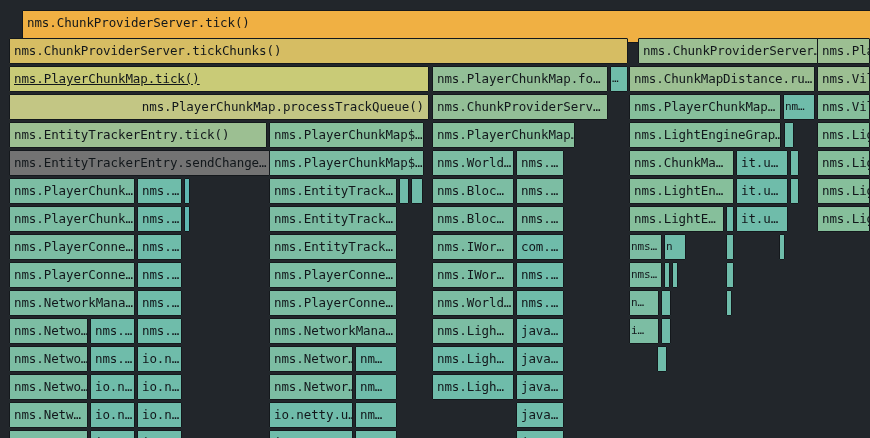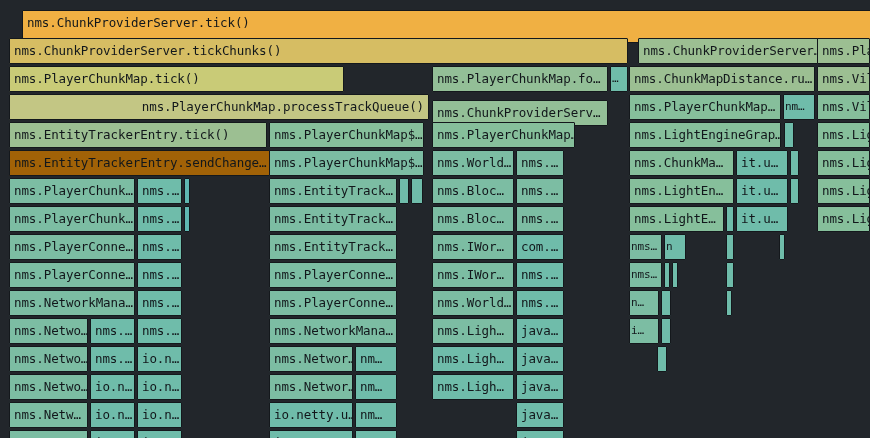--- a/index.html
+++ b/index.html
@@ -27,37 +27,37 @@
   .frame.tiny{padding:0 1px;font-size:11px;}
 </style>
 </head>
 <body>
 
 <div id="flame">
     <div class="frame" style="left: 22px; top: 10px; width: 861px; height: 33px; background: rgb(240, 176, 67); border-color: rgb(20, 24, 28); color: rgb(18, 23, 27);">nms.ChunkProviderServer.tick()</div>
     <div class="frame" style="left: 9px; top: 38px; width: 619px; height: 26px; background: rgb(214, 189, 99); border-color: rgb(20, 24, 28); color: rgb(18, 23, 27);">nms.ChunkProviderServer.tickChunks()</div>
     <div class="frame" style="left: 629px; top: 38px; width: 186px; height: 26px; background: rgb(156, 191, 146); border-color: rgb(20, 24, 28); color: rgb(18, 23, 27); margin-left: 9px;">nms.ChunkProviderServer…</div>
     <div class="frame" style="left: 817px; top: 38px; width: 53px; height: 26px; background: rgb(156, 191, 146); border-color: rgb(20, 24, 28); color: rgb(18, 23, 27);">nms.Play</div>
-    <div class="frame" style="left: 9px; top: 66px; width: 335px; height: 26px; background: rgb(201, 203, 119); border-color: rgb(20, 24, 28); color: rgb(18, 23, 27);">nms.PlayerChunkMap.tick()</div>
+    <div class="frame" style="left: 9px; top: 66px; width: 420px; height: 26px; background: rgb(201, 203, 119); border-color: rgb(20, 24, 28); color: rgb(18, 23, 27); text-decoration: underline;">nms.PlayerChunkMap.tick()</div>
     <div class="frame" style="left: 432px; top: 66px; width: 176px; height: 26px; background: rgb(147, 191, 151); border-color: rgb(20, 24, 28); color: rgb(18, 23, 27);">nms.PlayerChunkMap.fo…</div>
     <div class="frame tiny" style="left: 610px; top: 66px; width: 18px; height: 26px; background: rgb(111, 188, 170); border-color: rgb(20, 24, 28); color: rgb(18, 23, 27);">…</div>
     <div class="frame" style="left: 629px; top: 66px; width: 186px; height: 26px; background: rgb(156, 191, 146); border-color: rgb(20, 24, 28); color: rgb(18, 23, 27);">nms.ChunkMapDistance.ru…</div>
     <div class="frame" style="left: 817px; top: 66px; width: 53px; height: 26px; background: rgb(156, 191, 146); border-color: rgb(20, 24, 28); color: rgb(18, 23, 27);">nms.Vill</div>
     <div class="frame" style="left: 9px; top: 94px; width: 420px; height: 26px; background: rgb(195, 198, 132); border-color: rgb(20, 24, 28); color: rgb(18, 23, 27); text-align: right;">nms.PlayerChunkMap.processTrackQueue()</div>
-    <div class="frame" style="left: 432px; top: 100px; width: 176px; height: 26px; background: rgb(147, 191, 151); border-color: rgb(20, 24, 28); color: rgb(18, 23, 27);">nms.ChunkProviderServ…</div>
+    <div class="frame" style="left: 432px; top: 94px; width: 176px; height: 26px; background: rgb(147, 191, 151); border-color: rgb(20, 24, 28); color: rgb(18, 23, 27);">nms.ChunkProviderServ…</div>
     <div class="frame" style="left: 629px; top: 94px; width: 152px; height: 26px; background: rgb(134, 191, 155); border-color: rgb(20, 24, 28); color: rgb(18, 23, 27);">nms.PlayerChunkMap…</div>
     <div class="frame tiny" style="left: 783px; top: 94px; width: 32px; height: 26px; background: rgb(111, 188, 170); border-color: rgb(20, 24, 28); color: rgb(18, 23, 27);">nm…</div>
     <div class="frame" style="left: 817px; top: 94px; width: 53px; height: 26px; background: rgb(134, 191, 155); border-color: rgb(20, 24, 28); color: rgb(18, 23, 27);">nms.Vill</div>
     <div class="frame" style="left: 9px; top: 122px; width: 258px; height: 26px; background: rgb(156, 191, 146); border-color: rgb(20, 24, 28); color: rgb(18, 23, 27);">nms.EntityTrackerEntry.tick()</div>
     <div class="frame" style="left: 269px; top: 122px; width: 155px; height: 26px; background: rgb(134, 191, 155); border-color: rgb(20, 24, 28); color: rgb(18, 23, 27);">nms.PlayerChunkMap$…</div>
     <div class="frame" style="left: 432px; top: 122px; width: 143px; height: 26px; background: rgb(134, 191, 155); border-color: rgb(20, 24, 28); color: rgb(18, 23, 27);">nms.PlayerChunkMap…</div>
     <div class="frame" style="left: 629px; top: 122px; width: 152px; height: 26px; background: rgb(134, 191, 155); border-color: rgb(20, 24, 28); color: rgb(18, 23, 27);">nms.LightEngineGrap…</div>
     <div class="frame tiny" style="left: 784px; top: 122px; width: 10px; height: 26px; background: rgb(111, 188, 170); border-color: rgb(20, 24, 28); color: rgb(18, 23, 27);"></div>
     <div class="frame" style="left: 817px; top: 122px; width: 53px; height: 26px; background: rgb(134, 191, 155); border-color: rgb(20, 24, 28); color: rgb(18, 23, 27);">nms.Ligh</div>
-    <div class="frame" style="left: 9px; top: 150px; width: 293px; height: 26px; background: #a16207; border-color: rgb(20, 24, 28); color: rgb(18, 23, 27);">nms.EntityTrackerEntry.sendChange…</div>
+    <div class="frame" style="left: 9px; top: 150px; width: 293px; height: 26px; background: #737373; border-color: rgb(20, 24, 28); color: rgb(18, 23, 27);">nms.EntityTrackerEntry.sendChange…</div>
     <div class="frame" style="left: 269px; top: 150px; width: 155px; height: 26px; background: rgb(124, 189, 163); border-color: rgb(20, 24, 28); color: rgb(18, 23, 27);">nms.PlayerChunkMap$…</div>
     <div class="frame" style="left: 432px; top: 150px; width: 82px; height: 26px; background: rgb(124, 189, 163); border-color: rgb(20, 24, 28); color: rgb(18, 23, 27);">nms.World…</div>
     <div class="frame" style="left: 516px; top: 150px; width: 48px; height: 26px; background: rgb(124, 189, 163); border-color: rgb(20, 24, 28); color: rgb(18, 23, 27);">nms.…</div>
     <div class="frame" style="left: 629px; top: 150px; width: 105px; height: 26px; background: rgb(134, 191, 155); border-color: rgb(20, 24, 28); color: rgb(18, 23, 27);">nms.ChunkMa…</div>
     <div class="frame" style="left: 736px; top: 150px; width: 52px; height: 26px; background: rgb(111, 188, 170); border-color: rgb(20, 24, 28); color: rgb(18, 23, 27);">it.u…</div>
     <div class="frame tiny" style="left: 790px; top: 150px; width: 9px; height: 26px; background: rgb(111, 188, 170); border-color: rgb(20, 24, 28); color: rgb(18, 23, 27);"></div>
     <div class="frame" style="left: 817px; top: 150px; width: 53px; height: 26px; background: rgb(134, 191, 155); border-color: rgb(20, 24, 28); color: rgb(18, 23, 27);">nms.Ligh</div>
     <div class="frame" style="left: 9px; top: 178px; width: 126px; height: 26px; background: rgb(124, 189, 163); border-color: rgb(20, 24, 28); color: rgb(18, 23, 27);">nms.PlayerChunk…</div>
     <div class="frame" style="left: 137px; top: 178px; width: 45px; height: 26px; background: rgb(111, 188, 170); border-color: rgb(20, 24, 28); color: rgb(18, 23, 27);">nms.…</div>
     <div class="frame tiny" style="left: 184px; top: 178px; width: 6px; height: 26px; background: rgb(95, 183, 177); border-color: rgb(20, 24, 28); color: rgb(18, 23, 27);"></div>

